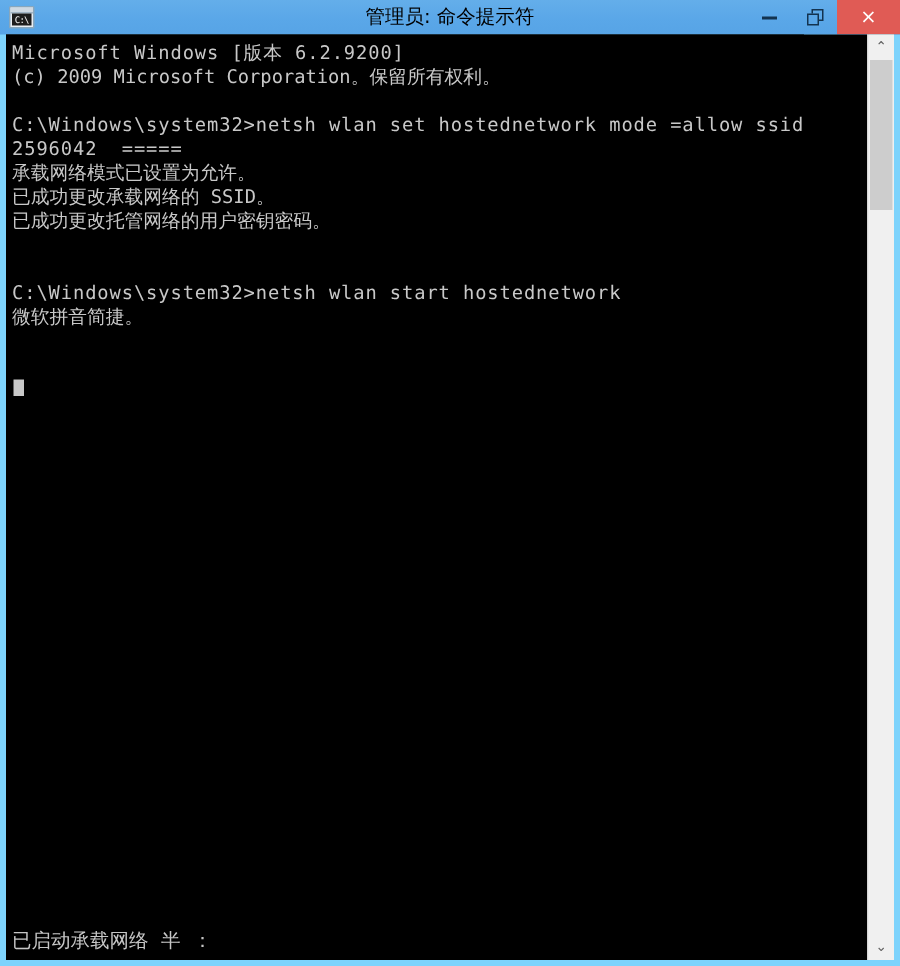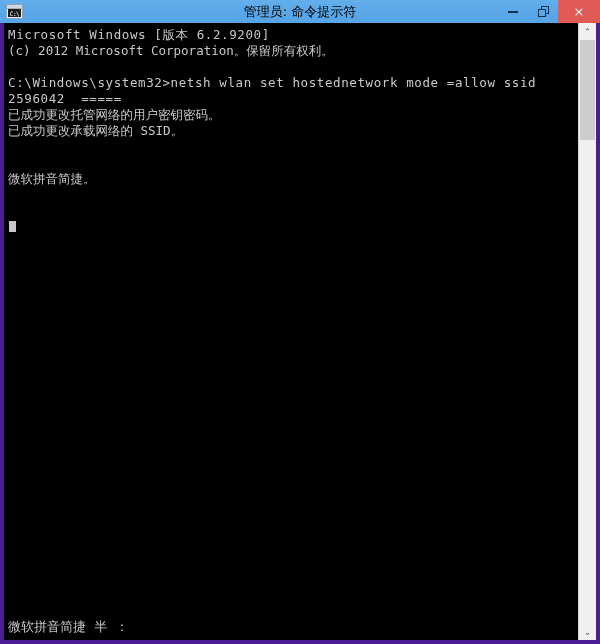--- a/index.html
+++ b/index.html
@@ -13,21 +13,21 @@
     overflow: hidden;
     font-family: "Liberation Sans", sans-serif;
   }
 
   
   .window {
     position: absolute;
     left: 0; top: 0;
     width: 600px;
     height: 644px;
-    background: #4c1d95;
+    background: #7dd3fc;
     box-sizing: border-box;
   }
 
   
   .titlebar {
     position: absolute;
     left: 0; top: 0;
     width: 600px;
     height: 23px;
     background: linear-gradient(to bottom, #64aeea 0%, #5aa7e8 55%, #57a4e6 100%);
@@ -261,36 +261,38 @@
       <div class="cap-btn close">
         <div class="glyph">×</div>
       </div>
     </div>
   </div>
 
   <div class="client">
 
     <div class="console">
       <div class="line">Microsoft Windows [版本 6.2.9200]</div>
-      <div class="line cjk">(c) 2012 Microsoft Corporation。保留所有权利。</div>
+      <div class="line cjk">(c) 2009 Microsoft Corporation。保留所有权利。</div>
       <div class="line blank"></div>
       <div class="line">C:\Windows\system32&gt;netsh wlan set hostednetwork mode =allow ssid=不留活口 key=1</div>
       <div class="line">2596042  =====</div>
+      <div class="line cjk">承载网络模式已设置为允许。</div>
+      <div class="line cjk">已成功更改承载网络的 SSID。</div>
       <div class="line cjk">已成功更改托管网络的用户密钥密码。</div>
-      <div class="line cjk">已成功更改承载网络的 SSID。</div>
-      <div class="line blank"></div>
-      <div class="line blank"></div>
+      <div class="line blank"></div>
+      <div class="line blank"></div>
+      <div class="line">C:\Windows\system32&gt;netsh wlan start hostednetwork</div>
       <div class="line cjk">微软拼音简捷。</div>
       <div class="line blank"></div>
       <div class="line blank"></div>
       <div class="line"><span class="cursor"></span></div>
     </div>
 
     <div class="ime-bar">
-      <span class="ime-text">微软拼音简捷  半  ：</span>
+      <span class="ime-text">已启动承载网络  半  ：</span>
     </div>
 
     <div class="scrollbar">
       <div class="sb-track"></div>
       <div class="sb-btn up">
         <span>⌃</span>
       </div>
       <div class="sb-thumb"></div>
       <div class="sb-btn down">
         <span>⌄</span>

